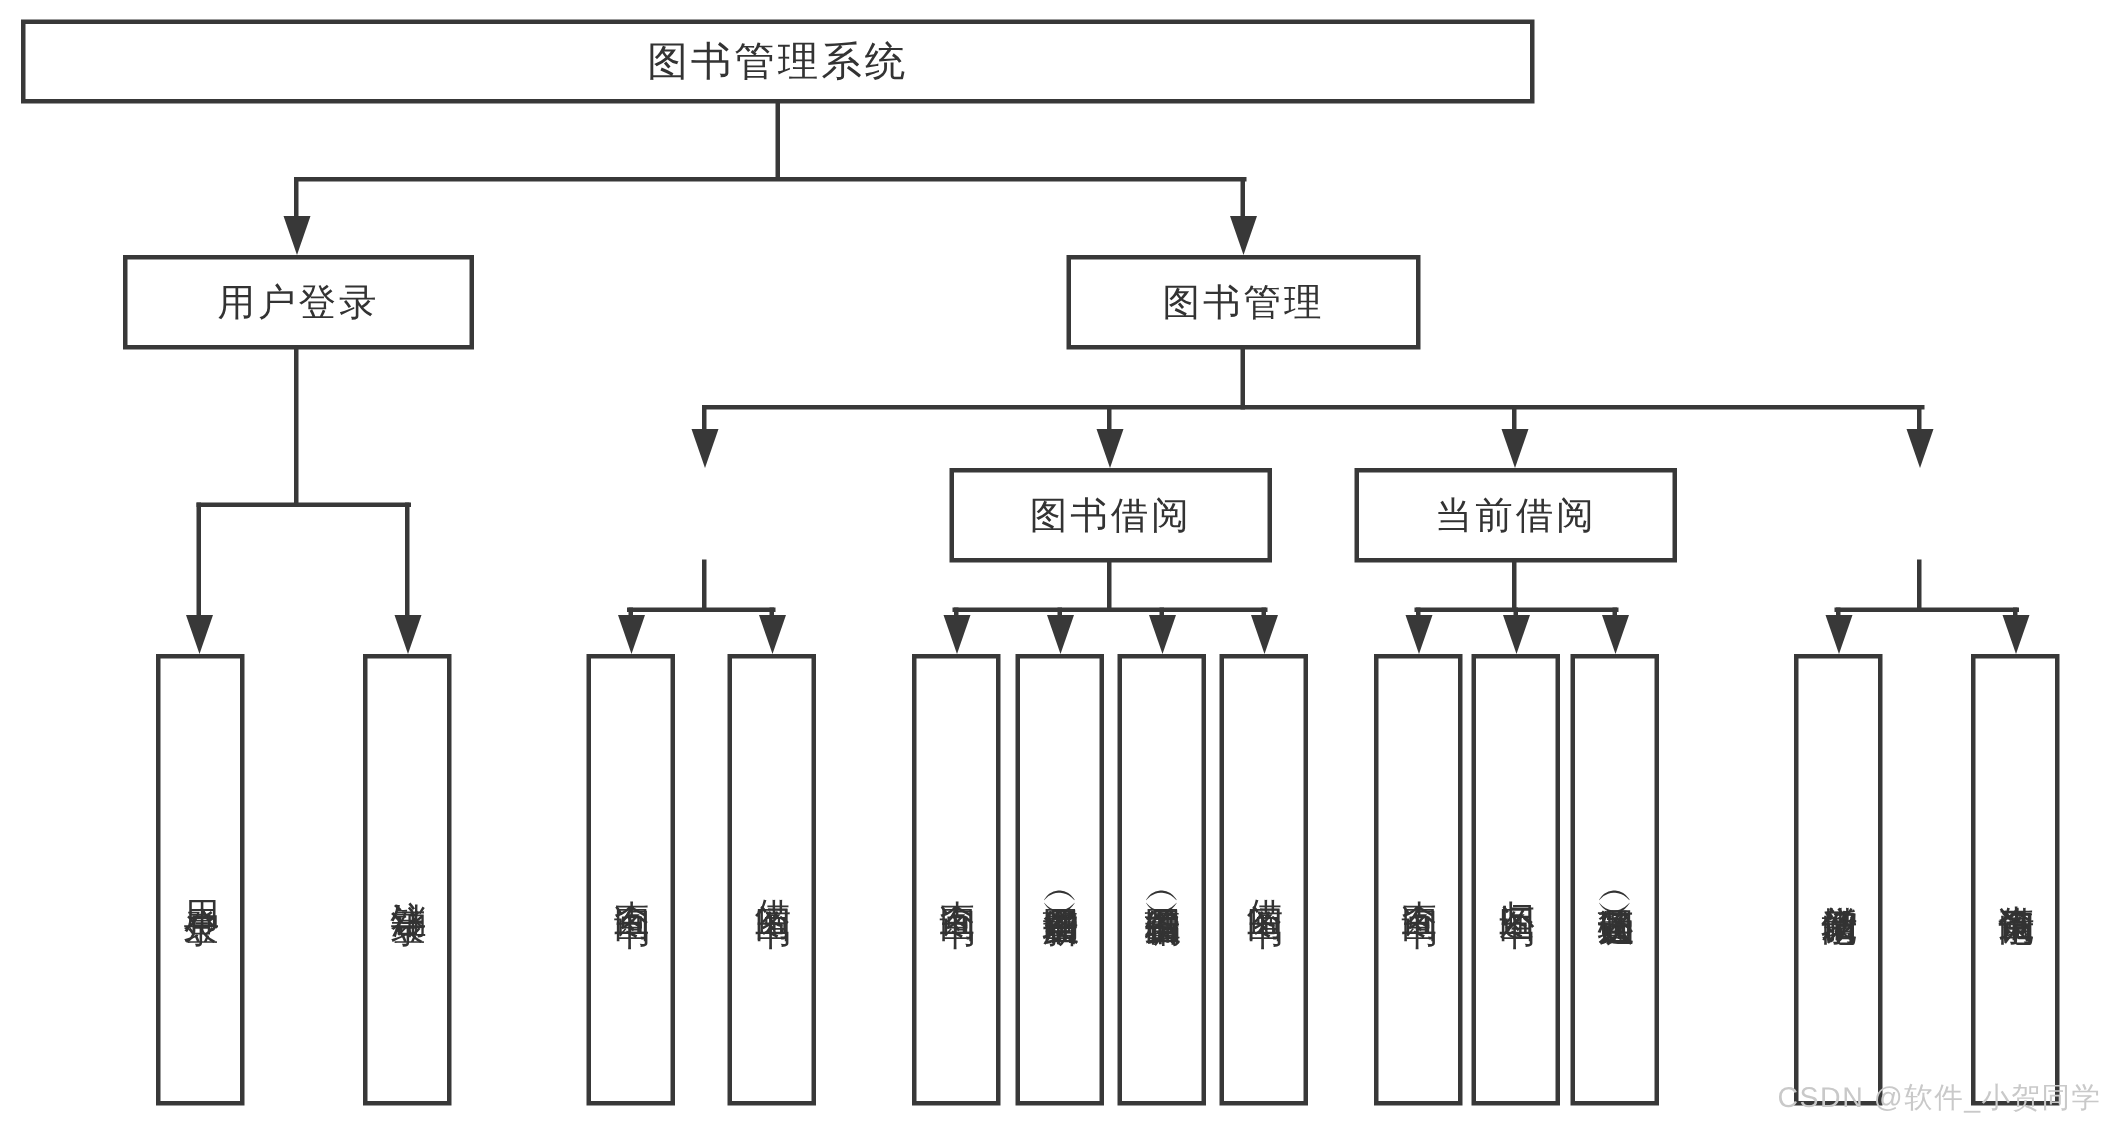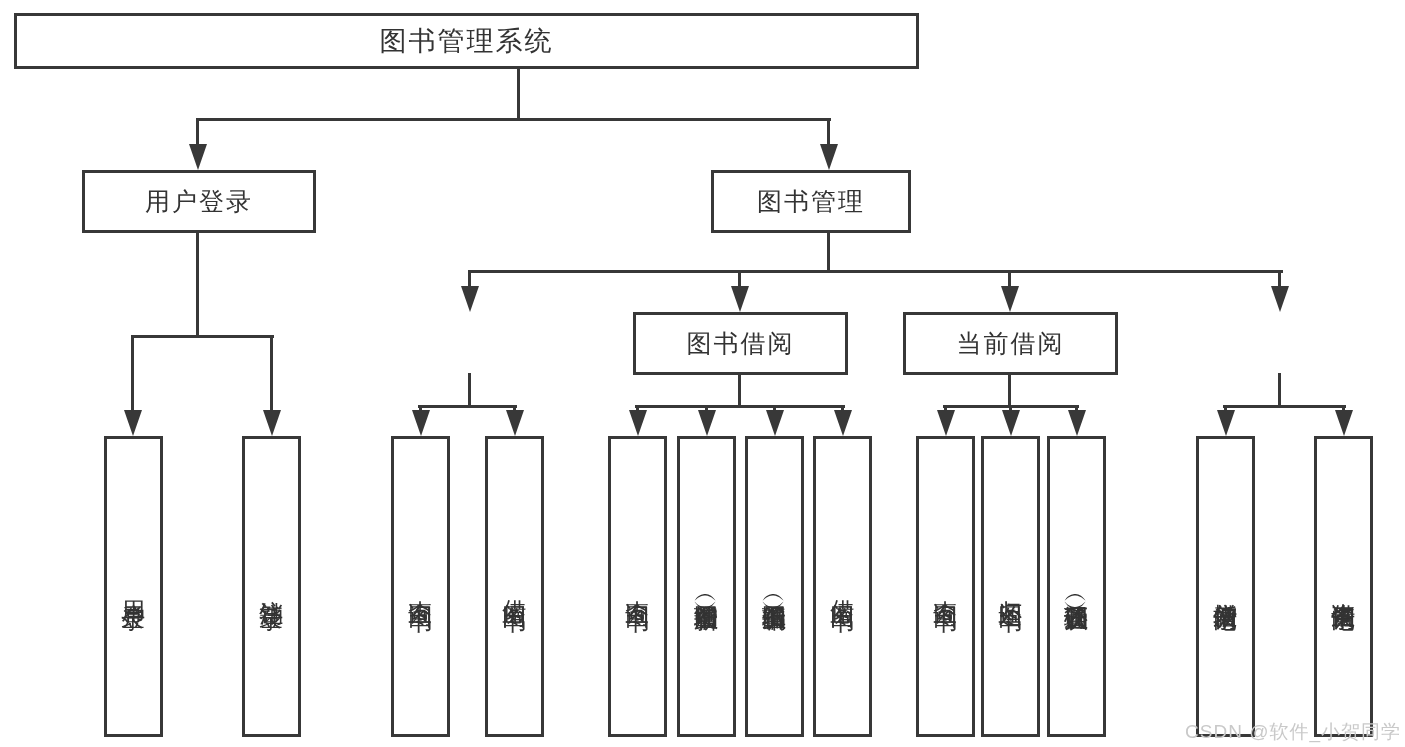--- a/index.html
+++ b/index.html
@@ -56,35 +56,35 @@
     color:#c9c9c9;
     letter-spacing:1px;
     white-space:nowrap;
   }
 </style>
 </head>
 <body>
 
 <div id="canvas">
 
-  <div class="box" style="left:14px;top:13px;width:905px;height:56px;">
+  <div class="box" style="left:14px;top:13px;width:1009px;height:56px;">
     <span class="hlabel root-label">图书管理系统</span>
   </div>
 
   <div class="vline" style="left:517px;top:66px;height:54px;"></div>
   <div class="hline" style="left:197px;top:118px;width:634px;"></div>
   <div class="vline" style="left:196px;top:118px;height:32px;"></div>
   <div class="arrow" style="left:189px;top:144px;"></div>
   <div class="vline" style="left:827px;top:118px;height:32px;"></div>
   <div class="arrow" style="left:820px;top:144px;"></div>
 
   <div class="box" style="left:82px;top:170px;width:234px;height:63px;">
     <span class="hlabel">用户登录</span>
   </div>
-  <div class="box" style="left:711px;top:170px;width:200px;height:63px;">
+  <div class="box" style="left:711px;top:170px;width:236px;height:63px;">
     <span class="hlabel">图书管理</span>
   </div>
 
   <div class="vline" style="left:196px;top:231px;height:106px;"></div>
   <div class="hline" style="left:131px;top:335px;width:143px;"></div>
   <div class="vline" style="left:131px;top:335px;height:77px;"></div>
   <div class="arrow" style="left:124px;top:410px;"></div>
   <div class="vline" style="left:270px;top:335px;height:77px;"></div>
   <div class="arrow" style="left:263px;top:410px;"></div>
 

